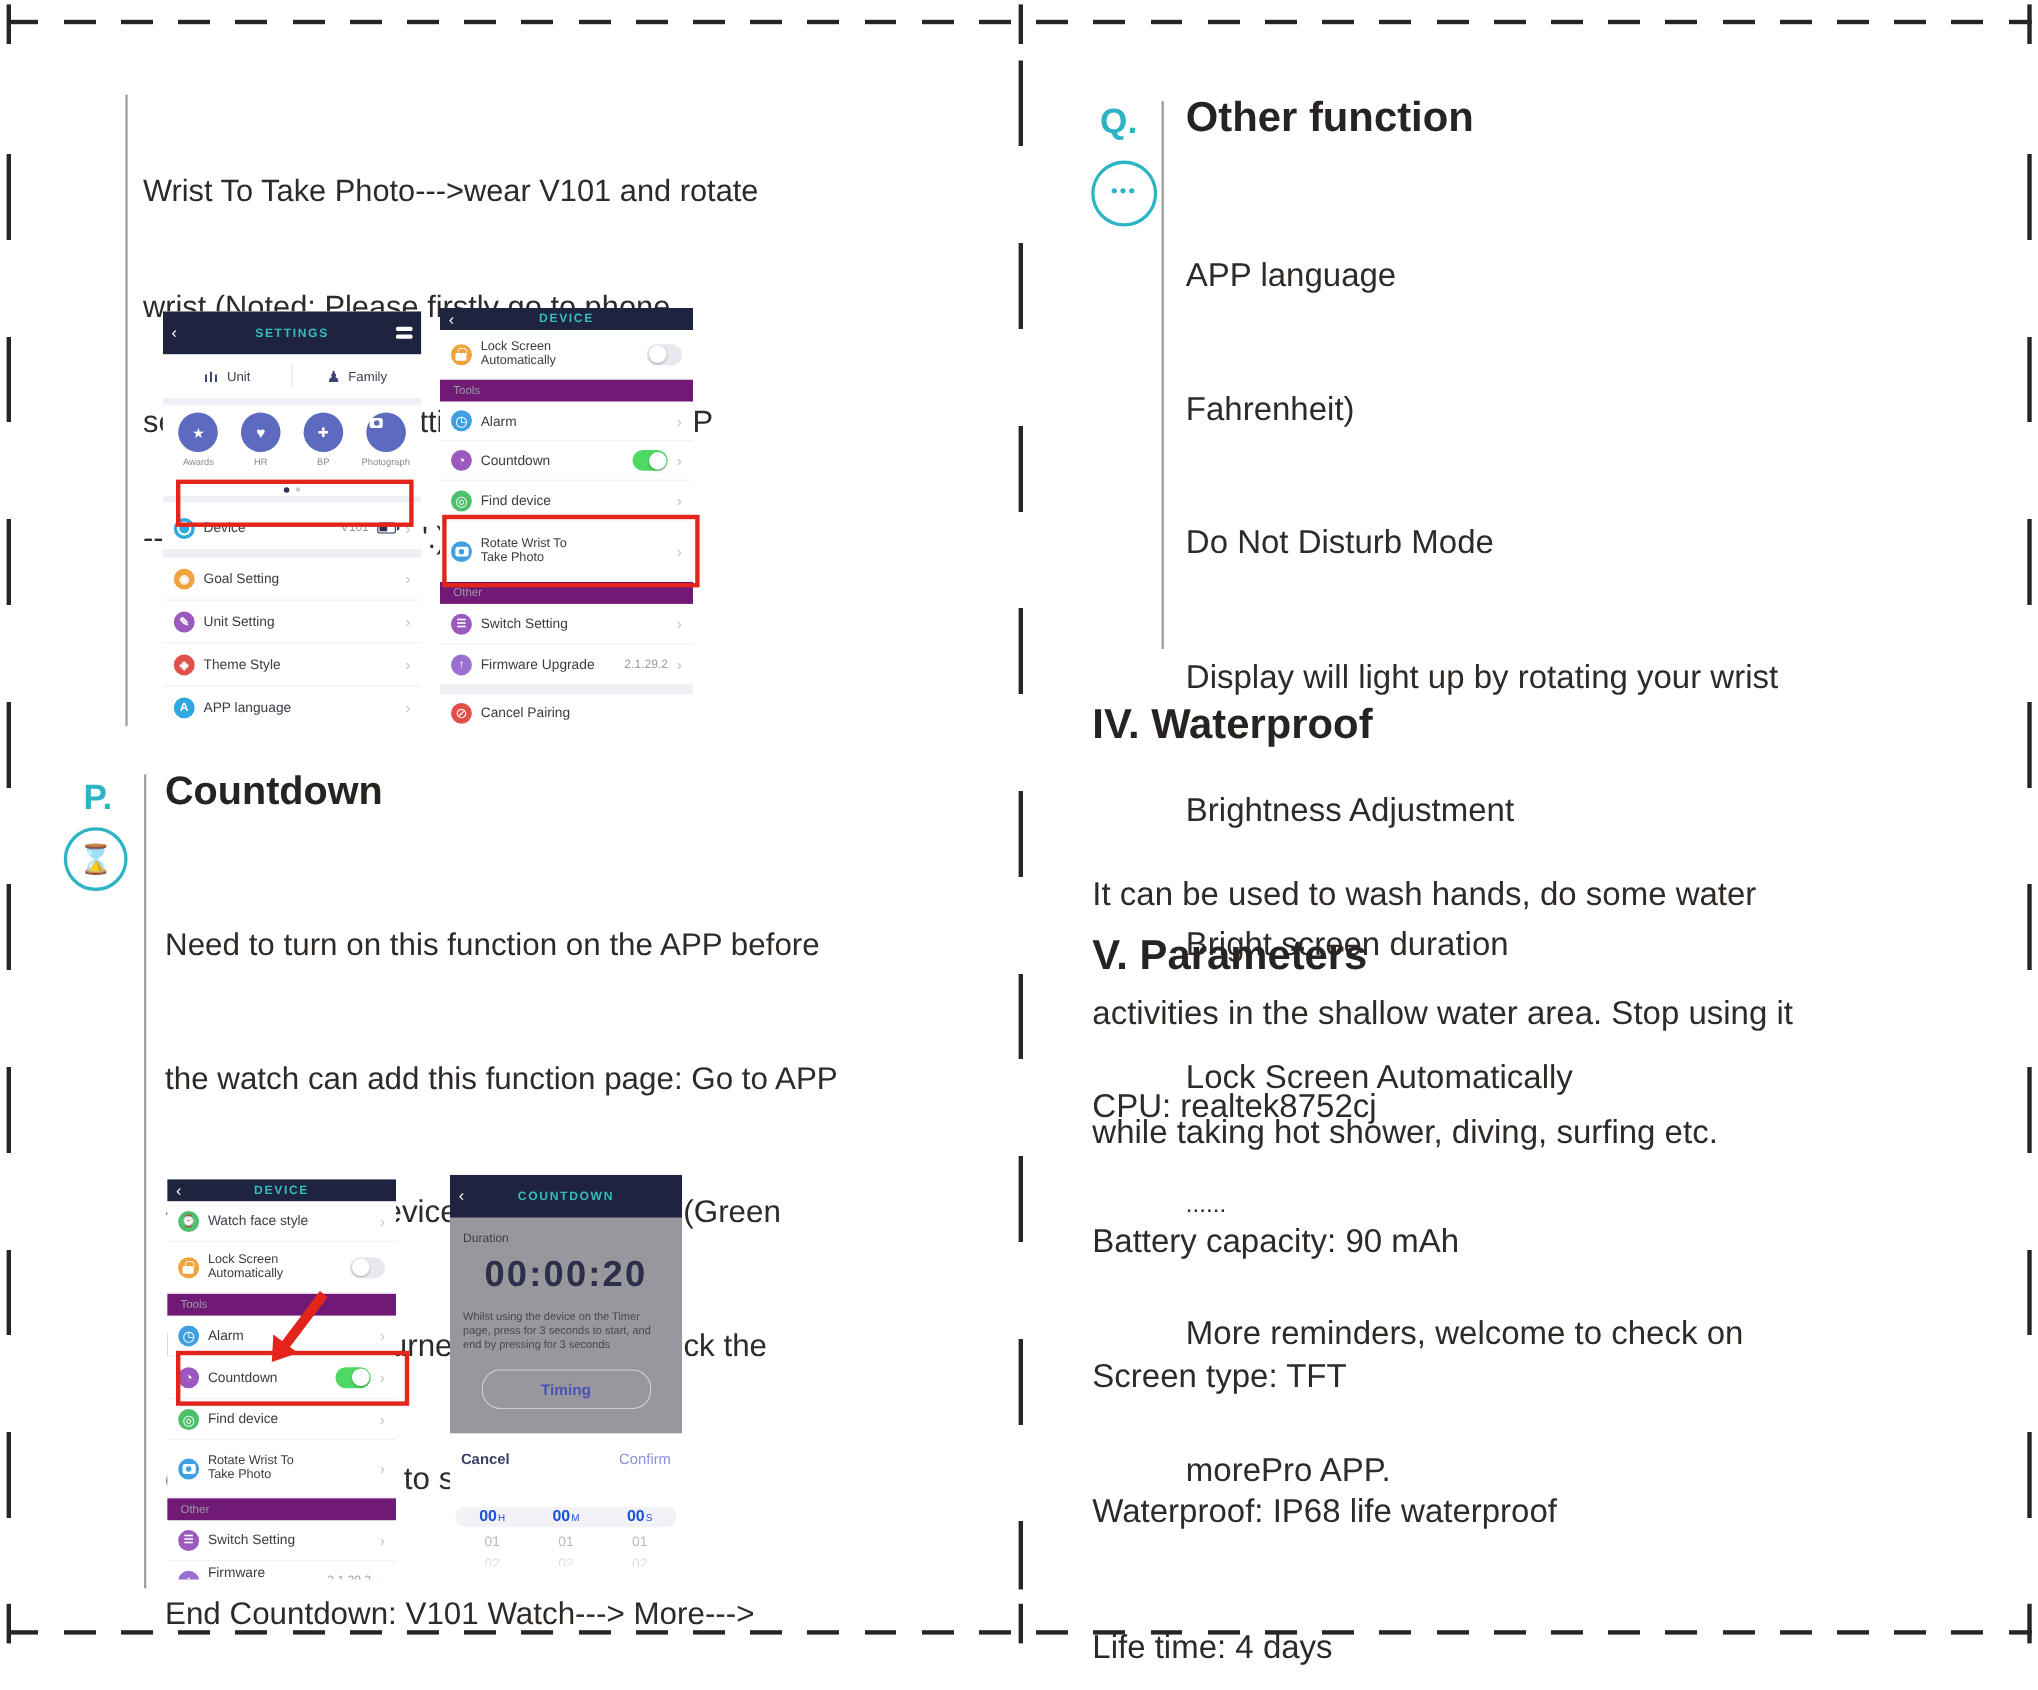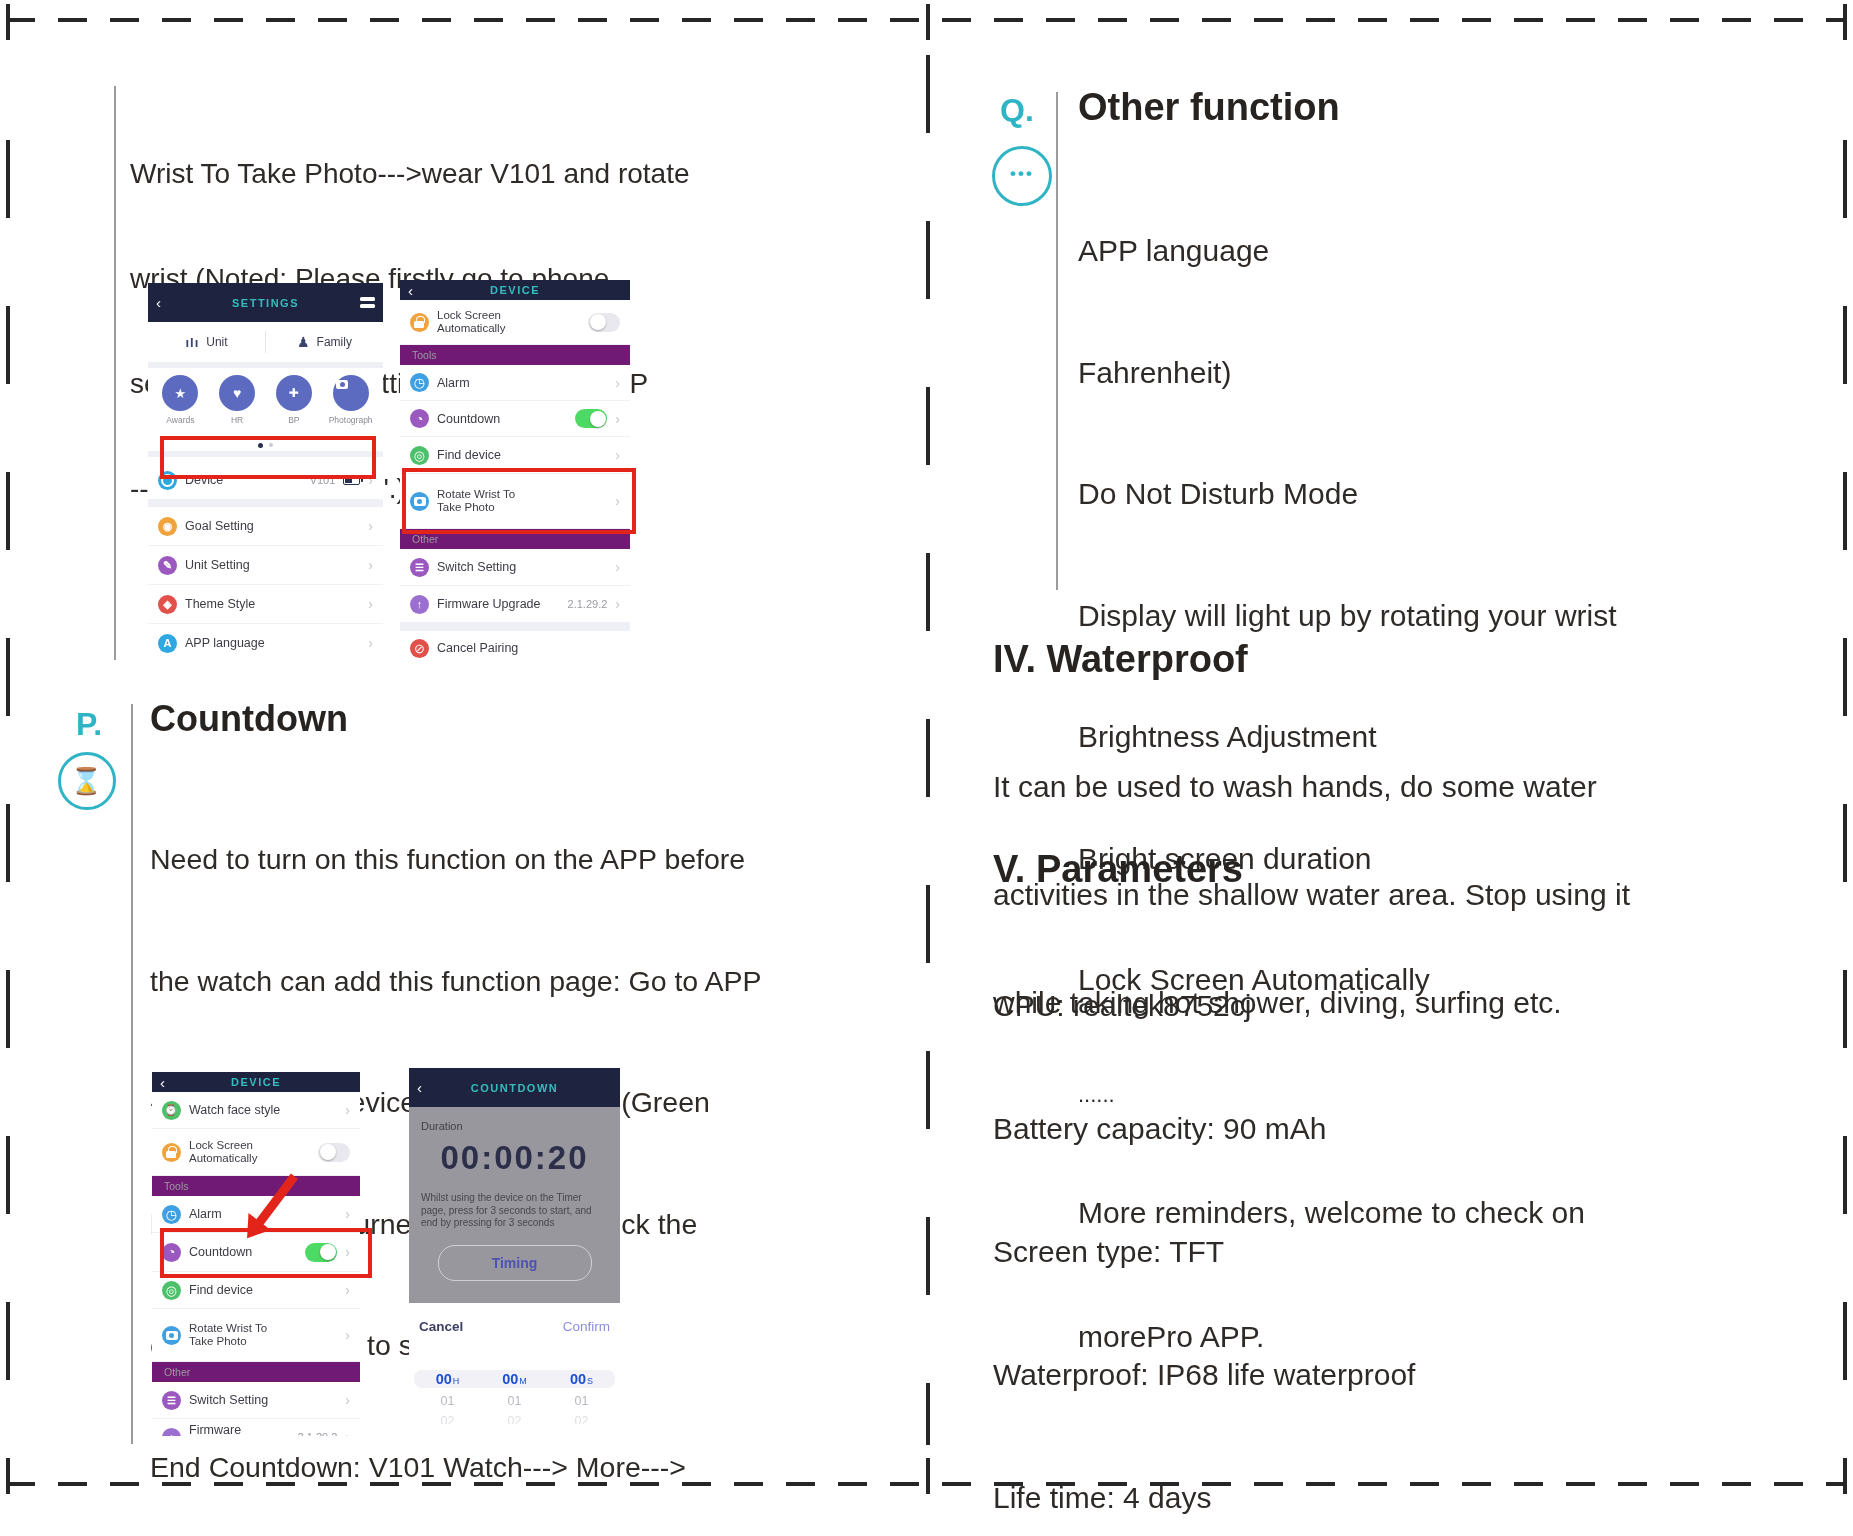--- a/index.html
+++ b/index.html
@@ -19,21 +19,21 @@
   .h1{position:absolute;font-weight:bold;color:#272321;}
   .ltag{position:absolute;font-weight:bold;}
   .cico{position:absolute;border-radius:50%;display:flex;align-items:center;justify-content:center;}
 
   #para1{left:130px;top:86px;font-size:28px;line-height:35px;color:#2e2a28;}
   #h-countdown{left:150px;top:698px;font-size:36px;}
   #cbody{left:150px;top:758px;font-size:28.5px;line-height:40.5px;}
   #h-other{left:1078px;top:86px;font-size:38px;}
   #qlist{left:1078px;top:150px;font-size:30px;line-height:40.5px;}
   #h-water{left:993px;top:638px;font-size:38px;}
-  #wbody{left:993px;top:697px;font-size:30px;line-height:36px;}
+  #wbody{left:993px;top:724px;font-size:30px;line-height:36px;}
   #h-params{left:993px;top:848px;font-size:38px;}
   #plist{left:993px;top:903px;font-size:30px;line-height:41px;}
 
   #tagP{left:76px;top:706px;font-size:32px;color:#2fb4c5;}
   #icoP{left:58px;top:752px;width:52px;height:52px;border:3px solid #2fb4c5;color:#2fb4c5;font-size:26px;}
   #tagQ{left:1000px;top:92px;font-size:32px;color:#2fb4c5;}
   #icoQ{left:992px;top:146px;width:54px;height:54px;border:3px solid #2fb4c5;color:#2fb4c5;}
   #icoQ span{font-size:17px;font-weight:bold;letter-spacing:2px;margin-top:-4px;}
 
   

